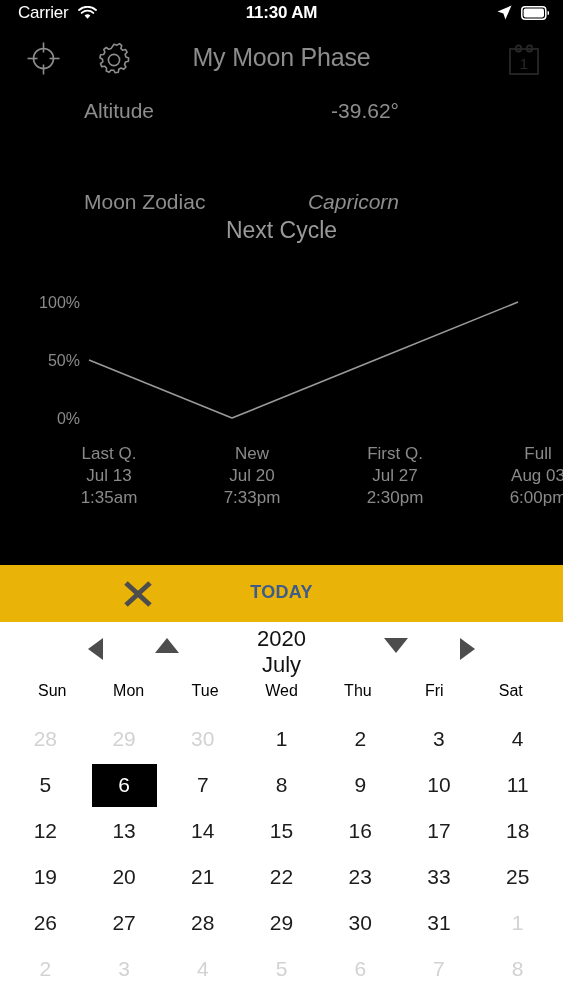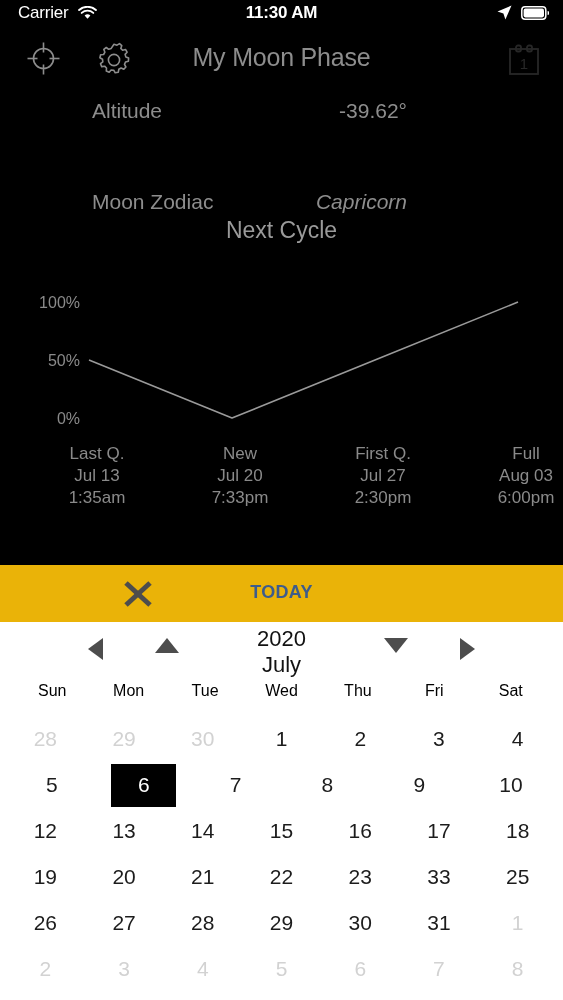--- a/index.html
+++ b/index.html
@@ -49,21 +49,21 @@
     text-align: center;
     font-size: 25px; color: #8d8d8d; letter-spacing: -0.2px;
   }
   .nav-icon { position: absolute; top: 12px; cursor: pointer; }
   .nav-target { left: 25px; }
   .nav-gear  { left: 94px; }
   .nav-cal   { right: 21px; top: 14px; }
 
   
   .info-row {
-    position: absolute; left: 12px; width: 473px;
+    position: absolute; left: 4px; width: 473px;
     height: 24px;
     color: #8d8d8d;
   }
   .info-row.r1 { top: 99px; }
   .info-row.r2 { top: 142px; margin-top: 48px; }
   .info-label { position: absolute; left: 80px; font-size: 21px; }
   .info-value { position: absolute; right: 78px; font-size: 21px; }
   .info-row.r2 .info-value { right: 78px; font-style: italic; }
 
   
@@ -78,21 +78,21 @@
   .ylabel {
     position: absolute; font-size: 16px; color: #8a8a8a;
     text-align: right; width: 60px;
   }
   .yl-100 { left: 20px; top: 14px; }
   .yl-50  { left: 20px; top: 72px; }
   .yl-0   { left: 20px; top: 130px; }
   .chart-svg { position: absolute; left: 0; top: 0; }
 
   .xlabels {
-    position: absolute; left: 0; top: 443px;
+    position: absolute; left: 12px; top: 443px;
     width: 462px; display: flex; padding-left: 8px;
   }
   .xcol {
     flex: 0 0 auto; text-align: center;
     font-size: 17px; color: #8a8a8a; line-height: 22px;
   }
   .xcol .xname { display: block; }
   .xcol .xdate { display: block; }
   .xcol .xtime { display: block; }
 
@@ -353,20 +353,23 @@
           </div>
           <div class="day">
             <span class="daybox">8</span>
           </div>
           <div class="day">
             <span class="daybox">9</span>
           </div>
           <div class="day">
             <span class="daybox">10</span>
           </div>
+          <div class="day">
+            <span class="daybox">11</span>
+          </div>
         </div>
         <div class="week">
           <div class="day">
             <span class="daybox">12</span>
           </div>
           <div class="day">
             <span class="daybox">13</span>
           </div>
           <div class="day">
             <span class="daybox">14</span>

